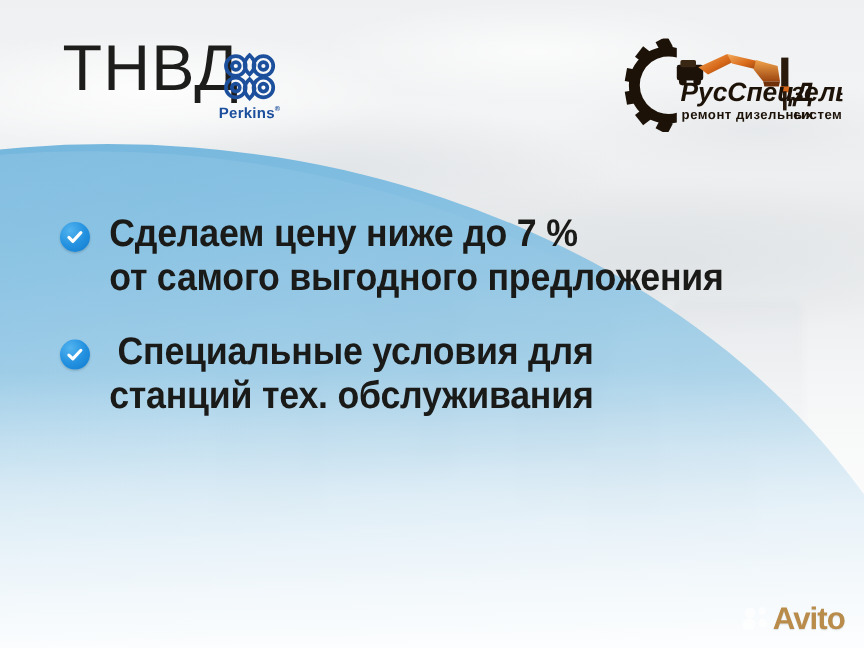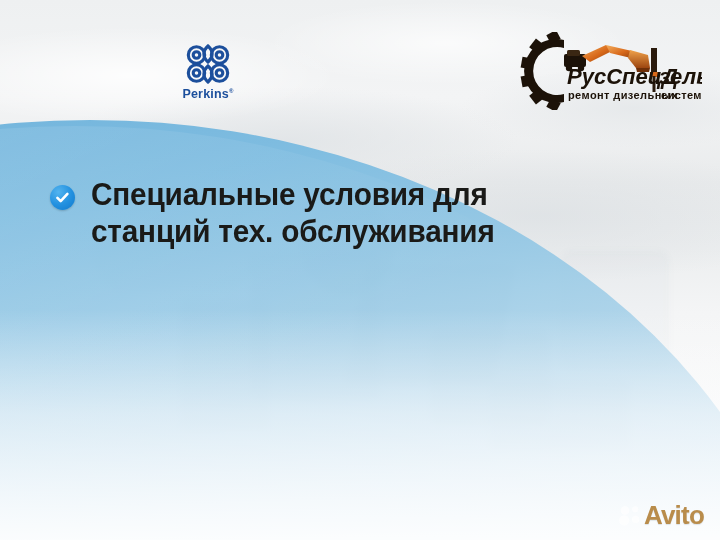--- a/index.html
+++ b/index.html
@@ -160,21 +160,21 @@
     position: absolute;
     left: 50px;
     top: 176px;
     width: 600px;
   }
   .bullet-row {
     display: flex;
     align-items: flex-start;
     margin-bottom: 24px;
   }
-  .bullet-row:last-child { margin-bottom: 12px; }
+  .bullet-row:last-child { margin-bottom: 12px; text-align: right; }
 
   .check {
     flex: 0 0 auto;
     width: 25px;
     height: 25px;
     margin-top: 9px;
     margin-right: 16px;
     border-radius: 50%;
     background: radial-gradient(circle at 34% 28%, #53b4ef 0%, #2391e0 52%, #1179cc 100%);
     box-shadow: 0 1px 2px rgba(0,0,0,.18);
@@ -239,20 +239,21 @@
   </div>
 
   <div class="swoosh-wrap">
     <div class="swoosh"></div>
     <div class="swoosh-hi"></div>
   </div>
   <div class="bottom-fade"></div>
 
   <div class="header">
 
+    <div class="tnvd">ТНВД</div>
 
     <div class="perkins">
       <div class="perkins-mark">
         <svg viewBox="0 0 52 44" width="52" height="44" aria-hidden="true">
           <g fill="none" stroke="#1c4f9c" stroke-width="3.1">
 
             <circle cx="14.5" cy="13" r="8.2"></circle>
             <circle cx="14.5" cy="13" r="3.3"></circle>
 
             <circle cx="37.5" cy="13" r="8.2"></circle>
@@ -321,20 +322,31 @@
         <text x="139" y="52" font-family="Liberation Sans, DejaVu Sans, sans-serif" font-size="22" font-weight="bold" font-style="italic" fill="#1c1208">зель</text>
 
         <text x="48" y="67" font-family="Liberation Sans, DejaVu Sans, sans-serif" font-size="11" font-weight="bold" fill="#1c1208" letter-spacing=".4">ремонт дизельных</text>
         <text x="141" y="67" font-family="Liberation Sans, DejaVu Sans, sans-serif" font-size="11" font-weight="bold" fill="#1c1208" letter-spacing=".4">систем</text>
       </svg>
     </div>
   </div>
 
   <div class="bullets">
 
+    <div class="bullet-row">
+      <span class="check">
+        <svg width="17" height="17" viewBox="0 0 17 17" aria-hidden="true">
+          <path d="M3.4 8.9 L6.7 12.1 L13.4 4.9" fill="none" stroke="#ffffff" stroke-width="2.6" stroke-linecap="round" stroke-linejoin="round"></path>
+        </svg>
+      </span>
+      <span class="btext">
+        <span class="l1">Сделаем цену ниже до 7 %</span>
+        <span class="l2">от самого выгодного предложения</span>
+      </span>
+    </div>
 
 
     <div class="bullet-row">
       <span class="check">
         <svg width="17" height="17" viewBox="0 0 17 17" aria-hidden="true">
           <path d="M3.4 8.9 L6.7 12.1 L13.4 4.9" fill="none" stroke="#ffffff" stroke-width="2.6" stroke-linecap="round" stroke-linejoin="round"></path>
         </svg>
       </span>
       <span class="btext">
         <span class="l1">Специальные условия для</span>

